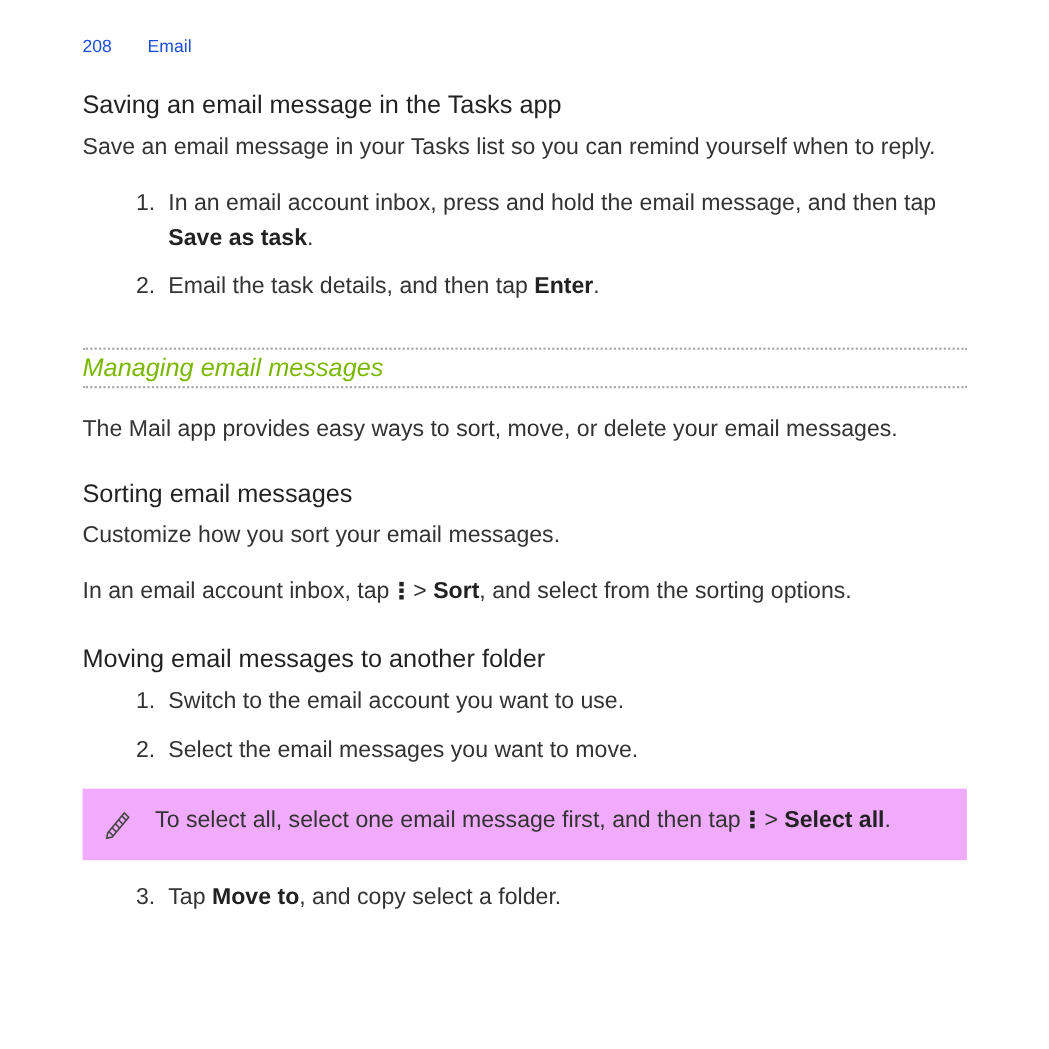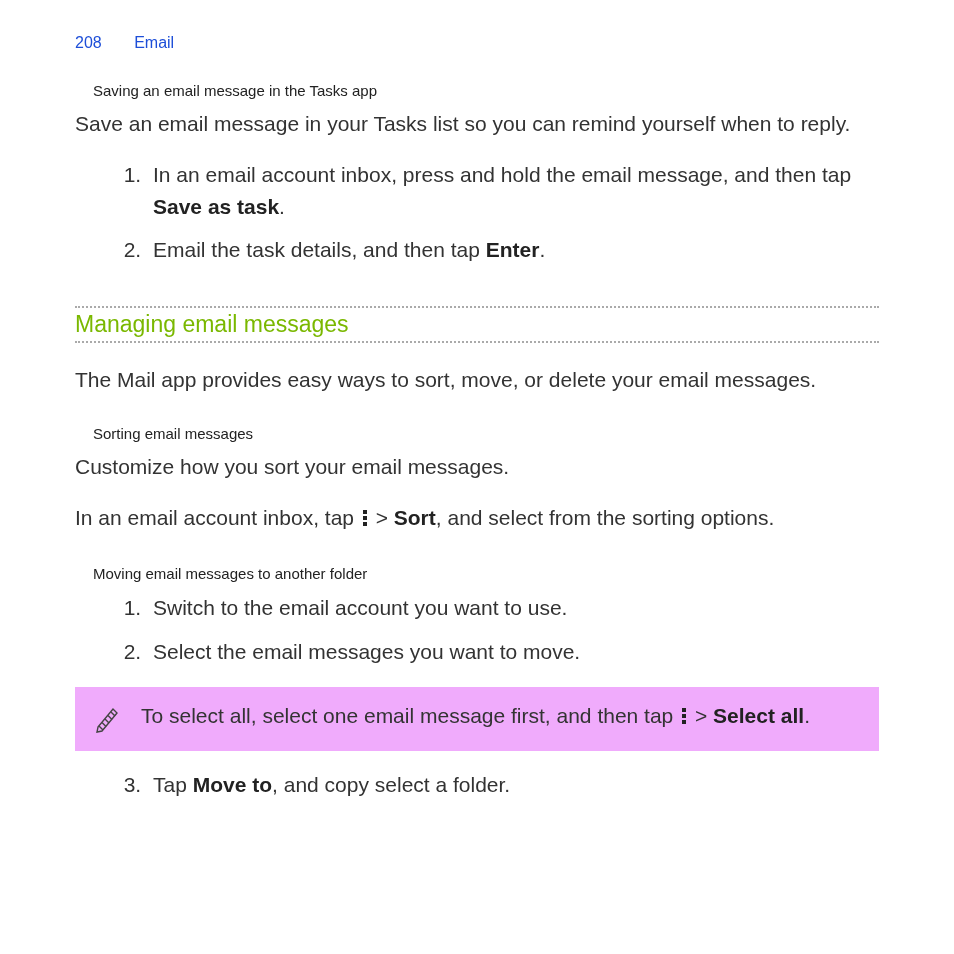--- a/index.html
+++ b/index.html
@@ -22,33 +22,34 @@
   .header .page-num {
     margin-right: 28px;
   }
   .para {
     font-size: 21px;
     line-height: 1.45;
     margin: 0 0 20px 0;
     color: #333;
   }
   .subhead {
-    font-size: 15px;
+    font-size: 23px;
     font-weight: 400;
-    margin: 30px 0 10px 18px;
+    margin: 30px 0 10px 0;
     color: #222;
   }
   .section-title {
     color: #7ab800;
     font-size: 23px;
     font-weight: 400;
     border-top: 2px dotted #aaa;
     border-bottom: 2px dotted #aaa;
     padding: 3px 0 3px 0;
     margin: 40px 0 22px 0;
+    font-style: italic;
   }
   ol.steps {
     list-style: decimal;
     margin: 0 0 20px 0;
     padding-left: 72px;
     font-size: 21px;
     line-height: 1.5;
   }
   ol.steps li {
     padding-left: 6px;

